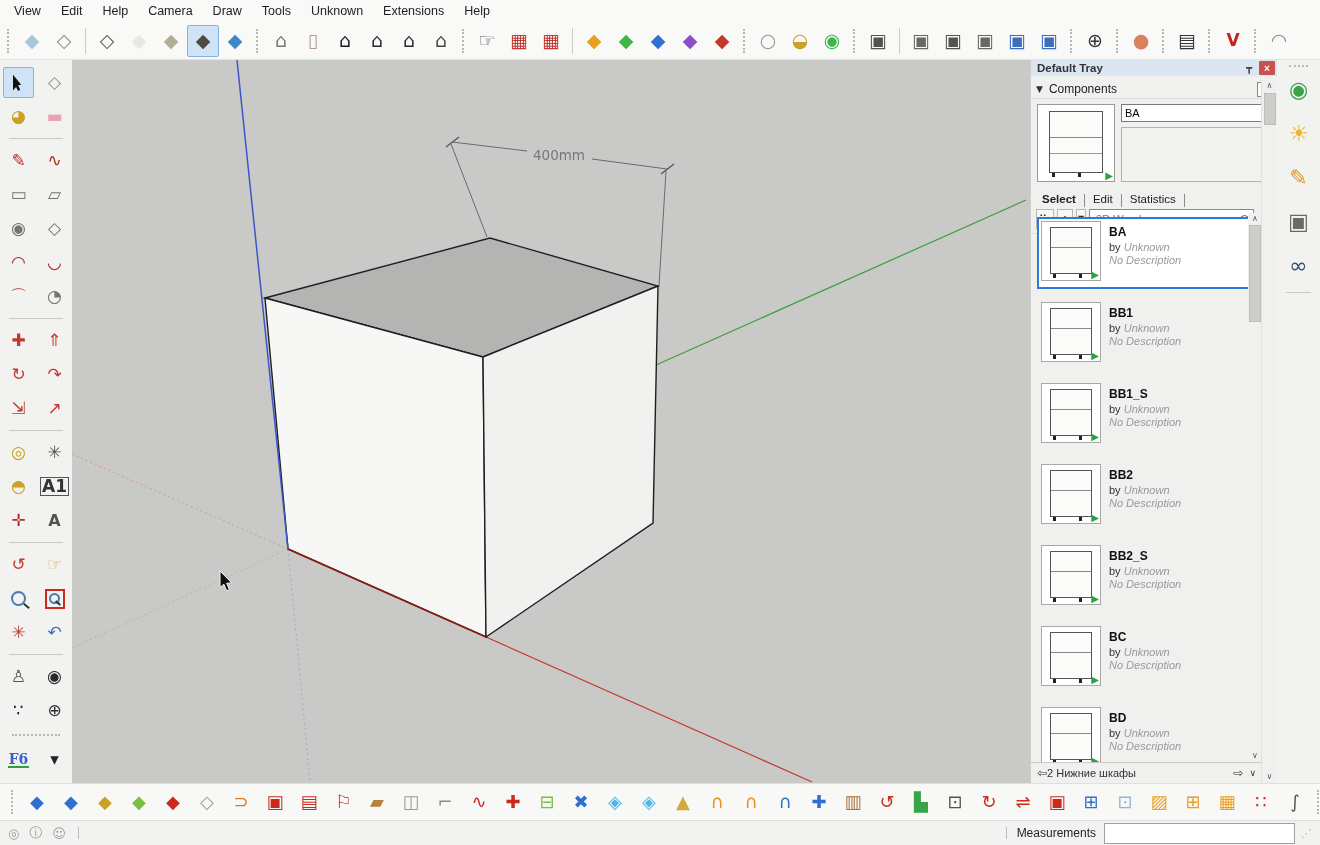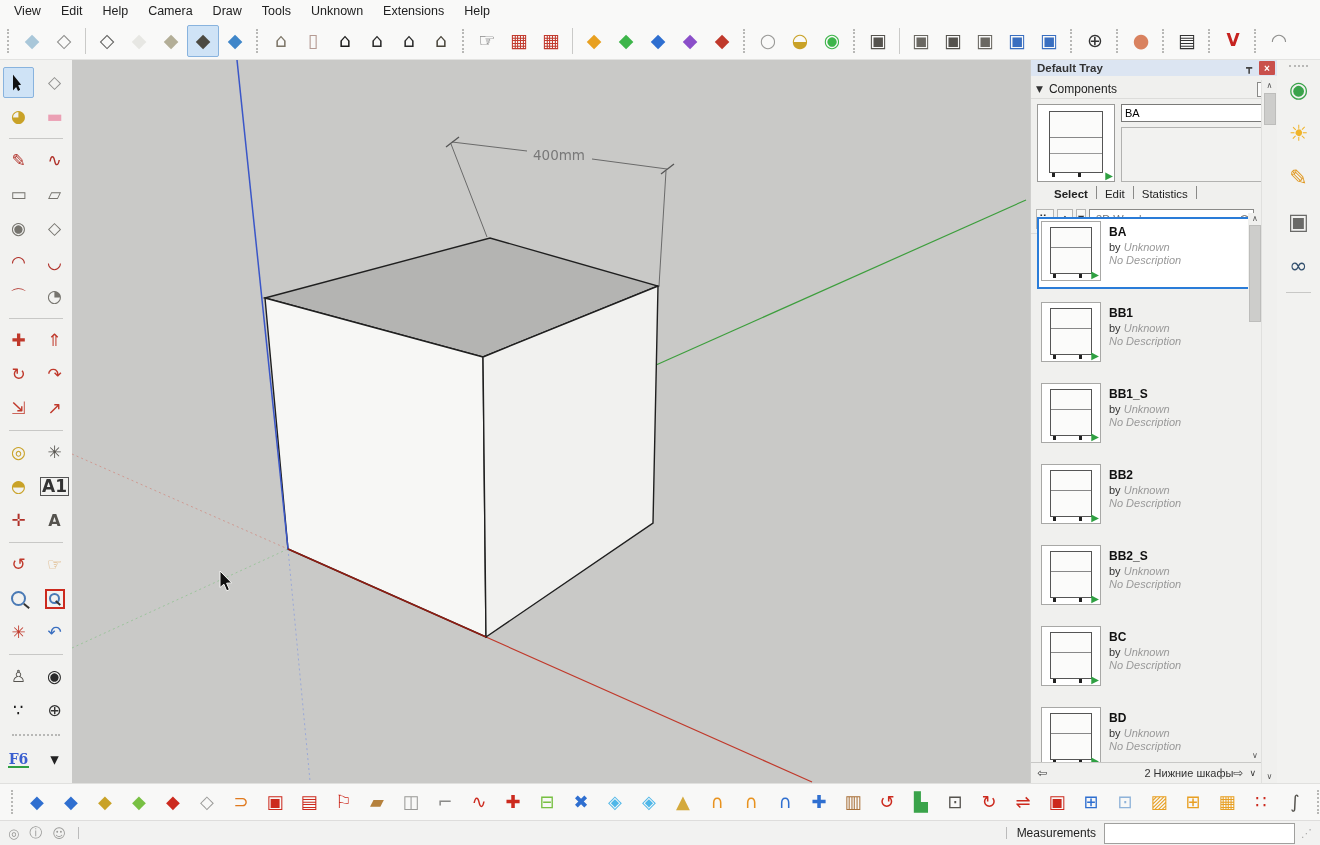--- a/index.html
+++ b/index.html
@@ -50,21 +50,21 @@
   .cab{position:absolute;left:14%;right:14%;top:8%;bottom:10%;border:1.5px solid #555;background:#fbfbfa}
   .cab::before{content:"";position:absolute;left:0;right:0;top:42%;border-top:1px solid #888;box-shadow:0 14px 0 rgba(136,136,136,.0)}
   .cab.shelves::before{box-shadow:0 16px 0 #999}
   .cab::after{content:"";position:absolute;left:2px;bottom:-5px;width:3px;height:4px;background:#222;box-shadow:26px 0 #222}
   .badge{position:absolute;right:1px;bottom:0;font-size:10px;color:#2fa042;font-family:"DejaVu Sans",sans-serif}
   .name-col{flex:1;display:flex;flex-direction:column}
   .name-line{display:flex;gap:3px}
   .name-input{flex:1;height:18px;border:1px solid #7a7a78;background:#fff;font-size:11px;padding:0 3px;box-sizing:border-box;font-family:"Liberation Sans",sans-serif}
   .sec-toggle{width:13px;height:20px;background:#111;color:#fff;display:flex;flex-direction:column;align-items:center;justify-content:center;font-size:7px;line-height:1.1;flex:none}
   .desc-box{flex:1;margin-top:3px;border:1px solid #b2b2b0;background:#f2f2f0}
-  .tabs{display:flex;align-items:flex-start;height:21px;padding:0 18px;font-size:11.5px}
+  .tabs{display:flex;align-items:flex-end;height:21px;padding:0 6px;font-size:11.5px}
   .tab{padding:2px 5px}
   .tab.active{font-weight:bold}
   .tsep{width:1px;height:13px;background:#8a8a88;margin:0 3px}
   .search-row{display:flex;align-items:center;gap:3px;padding:2px 5px 4px 5px;border-bottom:1px solid #dcdcda}
   .btn-sm{height:20px;border:1px solid #b6b6b4;background:#f7f7f5;display:flex;align-items:center;justify-content:center;font-size:11px;color:#333;box-sizing:border-box}
   .search-box{flex:1;height:20px;border:1px solid #8a8a88;background:#fff;display:flex;align-items:center;padding:0 4px;box-sizing:border-box}
   .search-box input{border:0;outline:0;flex:1;font-size:11px;min-width:0;font-family:"Liberation Sans",sans-serif;color:#555}
   .i-magsm{width:7px;height:7px;border:1.5px solid #666;border-radius:50%;position:relative;flex:none}
   .i-magsm::after{content:"";position:absolute;width:5px;height:1.5px;background:#666;right:-4px;bottom:-2px;transform:rotate(40deg)}
   .comp-list{position:absolute;top:133px;left:0;right:15px;bottom:21px;overflow:hidden;padding:4px 0 0 6px}
@@ -73,21 +73,21 @@
   .item .thumb{width:58px;height:58px;border:1px solid #a8a8a6;background:#fff;position:relative;flex:none}
   .item .meta{padding-top:4px}
   .item .meta .t{font-weight:bold;font-size:12px;color:#111}
   .item .meta .by{font-size:11px;color:#333;margin-top:2px}
   .item .meta .by i{color:#999}
   .item .meta .nd{font-size:11px;color:#999;font-style:italic;margin-top:1px}
   .list-sb{position:absolute;top:133px;right:15px;width:14px;bottom:21px;background:#f0f0ee;display:flex;flex-direction:column;align-items:center}
   .sb-arrow{font-size:8px;color:#555;padding:2px 0}
   .sb-thumb{width:10px;background:#cdcdcb;border:1px solid #bdbdbb}
   .nav-row{position:absolute;left:0;right:15px;bottom:0;height:21px;border-top:1px solid #c8c8c6;display:flex;align-items:center;padding:0 6px;box-sizing:border-box;font-size:11px;color:#333}
-  .nav-row .lbl{flex:1;text-align:right}
+  .nav-row .lbl{flex:1;text-align:left}
   .tray-sb{position:absolute;top:0;right:0;bottom:0;width:15px;background:#f0f0ee;border-left:1px solid #e0e0de;display:flex;flex-direction:column;align-items:center}
   .tray-sb .sb-thumb{height:30px;margin-top:1px}
   .tray-sb .down{margin-top:auto}
 
   
   .right-strip{position:absolute;top:60px;left:1277px;width:43px;height:723px;background:#f2f2f0;box-sizing:border-box}
   .right-strip .tool{width:34px;height:34px;margin:4px auto 8px auto}
   .right-strip .tool .glyph{font-size:22px}
 
   

